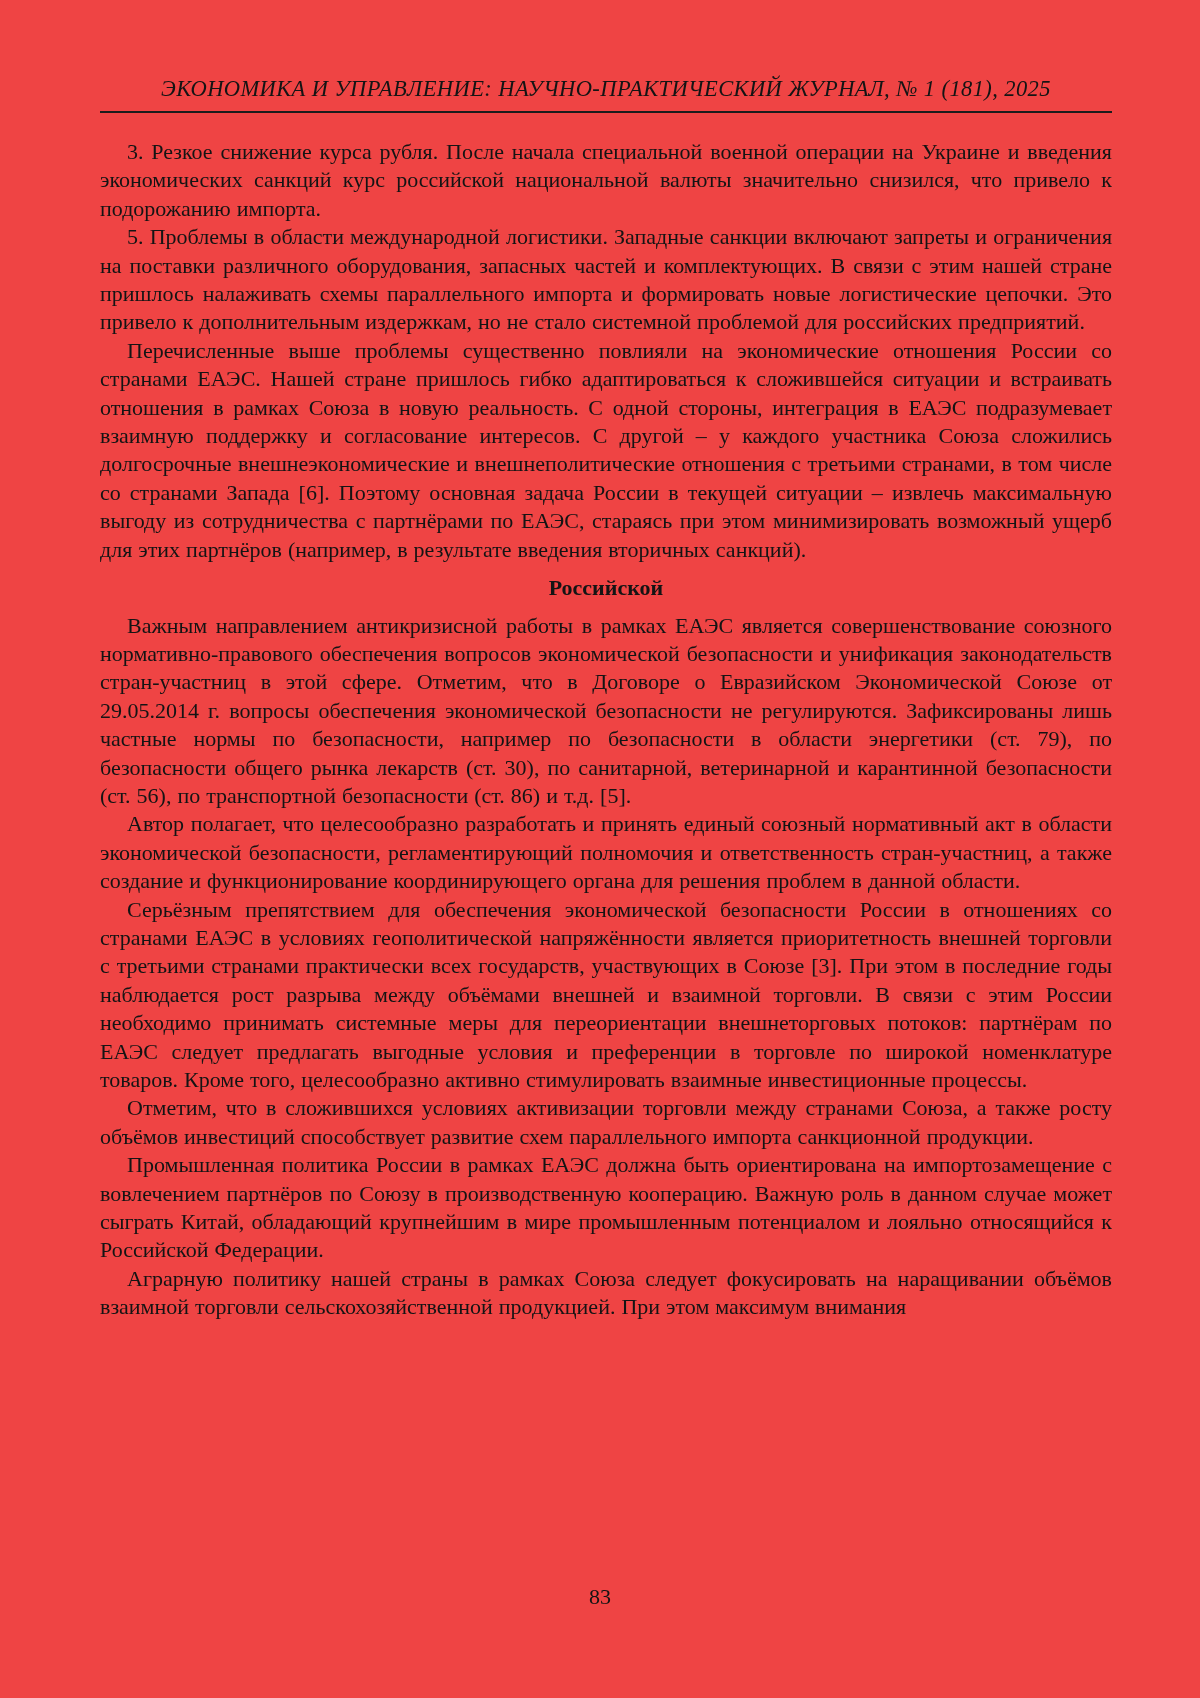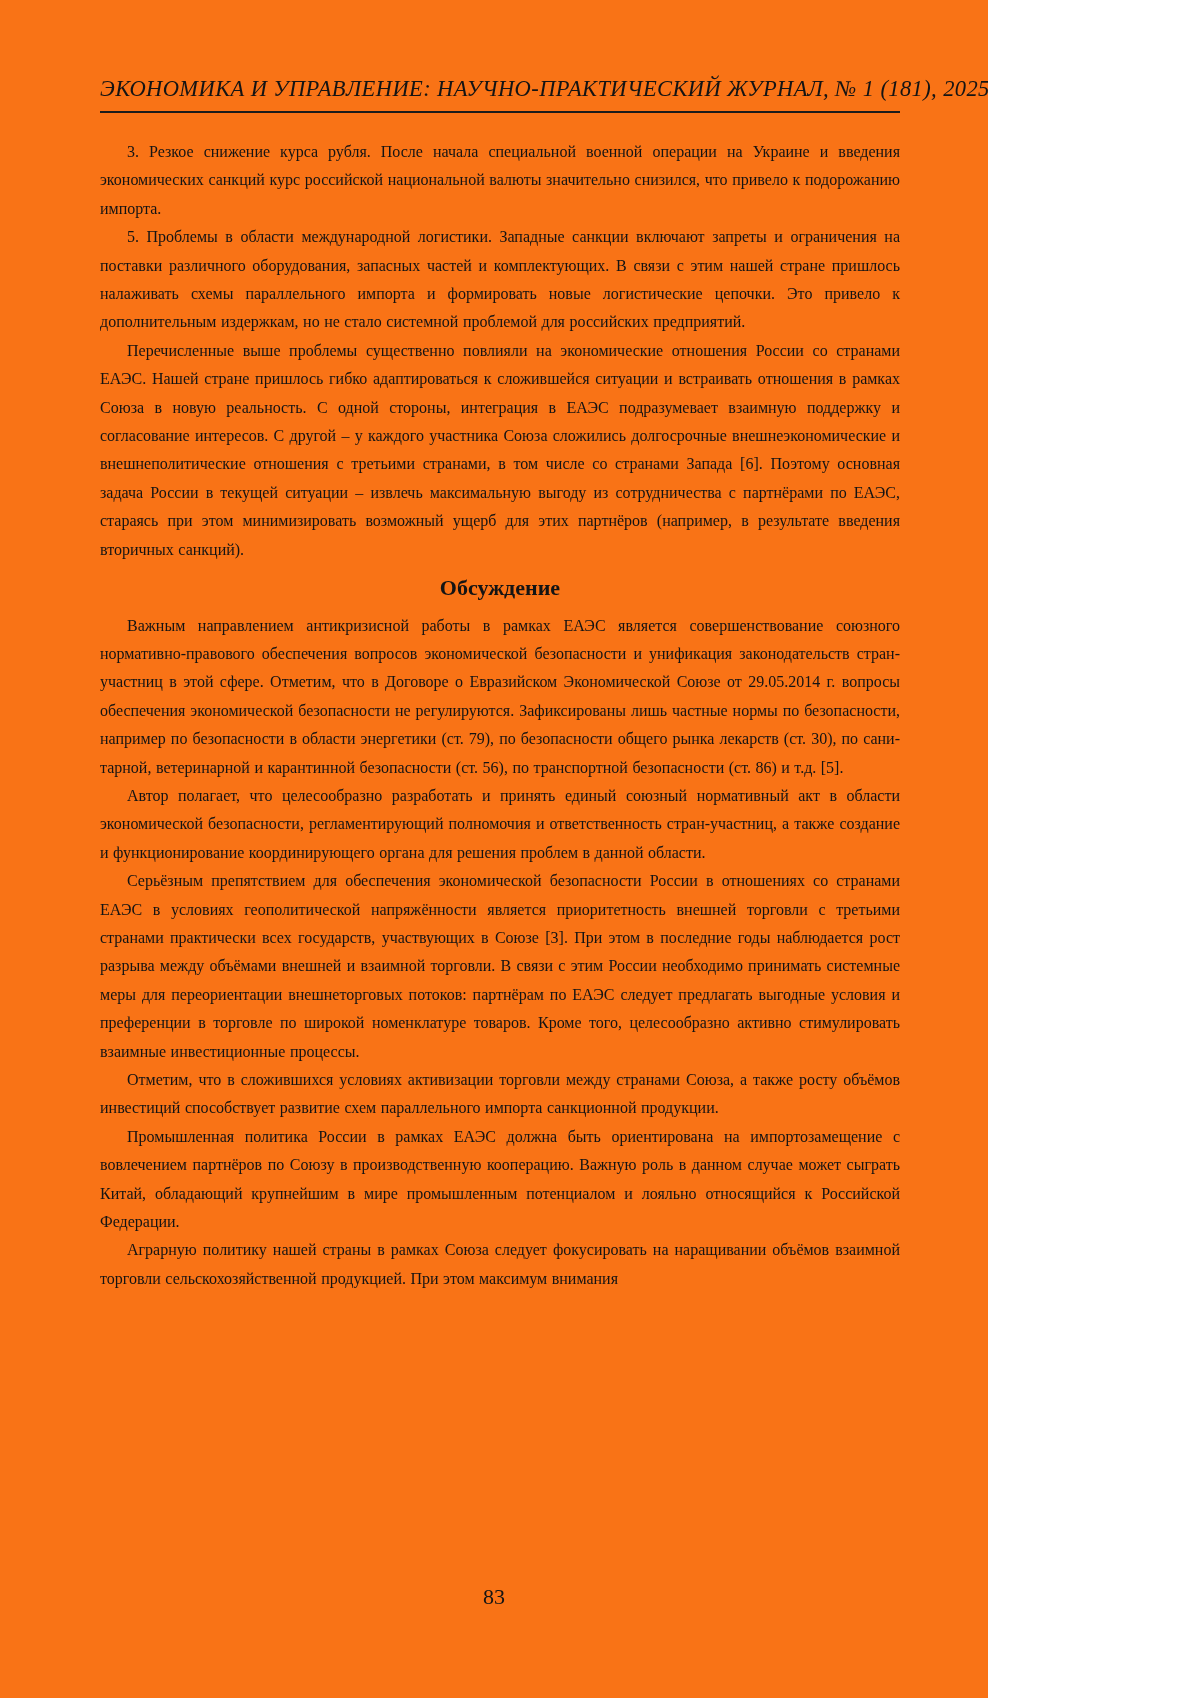--- a/index.html
+++ b/index.html
@@ -10,44 +10,44 @@
   body {
     width: 1200px;
     height: 1698px;
     font-family: "Liberation Serif", "DejaVu Serif", serif;
     color: #141414;
     -webkit-font-smoothing: antialiased;
   }
   .page {
     position: relative;
     box-sizing: border-box;
-    width: 988px;
+    width: 1200px;
     height: 1698px;
     padding: 76px 88px 12px 100px;
-    background: #f97316;
+    background: #ef4444;
     overflow: hidden;
   }
   .running-head {
     text-align: center;
     font-style: italic;
     font-size: 22.5px;
     line-height: 26px;
     letter-spacing: 0.4px;
     padding-bottom: 9px;
     border-bottom: 2.5px solid #1c1c1c;
     white-space: nowrap;
   }
   .body-text {
     margin-top: 25px;
   }
   .body-text p {
     margin: 0;
     text-align: justify;
     text-indent: 27px;
-    font-size: 16px;
+    font-size: 22px;
     line-height: 28.4px;
     hyphens: manual;
     word-spacing: 0.5px;
   }
   .section-heading {
     margin: 10px 0 9px 0;
     text-align: center;
     font-size: 22px;
     line-height: 28.4px;
     font-weight: bold;
@@ -70,21 +70,21 @@
 
   <div class="running-head">
     <span>ЭКОНОМИКА И УПРАВЛЕНИЕ: НАУЧНО-ПРАКТИЧЕСКИЙ ЖУРНАЛ, № 1 (181), 2025</span>
   </div>
 
   <div class="body-text">
     <p>3. Резкое снижение курса рубля. После начала специальной военной операции на Украине и введения экономических санкций курс российской национальной валюты значительно сни­зился, что привело к подорожанию импорта.</p>
     <p>5. Проблемы в области международной логистики. Западные санкции включают запреты и ограничения на поставки различного оборудования, запасных частей и комплектующих. В свя­зи с этим нашей стране пришлось налаживать схемы параллельного импорта и формировать новые логистические цепочки. Это привело к дополнительным издержкам, но не стало систем­ной проблемой для российских предприятий.</p>
     <p>Перечисленные выше проблемы существенно повлияли на экономические отношения России со странами ЕАЭС. Нашей стране пришлось гибко адаптироваться к сложившейся ситу­ации и встраивать отношения в рамках Союза в новую реальность. С одной стороны, интегра­ция в ЕАЭС подразумевает взаимную поддержку и согласование интересов. С другой – у каж­дого участника Союза сложились долгосрочные внешнеэкономические и внешнеполитические отношения с третьими странами, в том числе со странами Запада [6]. Поэтому основная задача России в текущей ситуации – извлечь максимальную выгоду из сотрудничества с партнёрами по ЕАЭС, стараясь при этом минимизировать возможный ущерб для этих партнёров (например, в результате введения вторичных санкций).</p>
 
-    <div class="section-heading">Обсуждение</div>
+    <div class="section-heading">Российской</div>
 
     <p>Важным направлением антикризисной работы в рамках ЕАЭС является совершенствова­ние союзного нормативно-правового обеспечения вопросов экономической безопасности и унификация законодательств стран-участниц в этой сфере. Отметим, что в Договоре о Евразий­ском Экономической Союзе от 29.05.2014 г. вопросы обеспечения экономической безопасности не регулируются. Зафиксированы лишь частные нормы по безопасности, например по безопас­ности в области энергетики (ст. 79), по безопасности общего рынка лекарств (ст. 30), по сани­тарной, ветеринарной и карантинной безопасности (ст. 56), по транспортной безопасности (ст. 86) и т.д. [5].</p>
     <p>Автор полагает, что целесообразно разработать и принять единый союзный нормативный акт в области экономической безопасности, регламентирующий полномочия и ответственность стран-участниц, а также создание и функционирование координирующего органа для решения проблем в данной области.</p>
     <p>Серьёзным препятствием для обеспечения экономической безопасности России в отноше­ниях со странами ЕАЭС в условиях геополитической напряжённости является приоритетность внешней торговли с третьими странами практически всех государств, участвующих в Союзе [3]. При этом в последние годы наблюдается рост разрыва между объёмами внешней и взаим­ной торговли. В связи с этим России необходимо принимать системные меры для переориента­ции внешнеторговых потоков: партнёрам по ЕАЭС следует предлагать выгодные условия и преференции в торговле по широкой номенклатуре товаров. Кроме того, целесообразно активно стимулировать взаимные инвестиционные процессы.</p>
     <p>Отметим, что в сложившихся условиях активизации торговли между странами Союза, а также росту объёмов инвестиций способствует развитие схем параллельного импорта санкци­онной продукции.</p>
     <p>Промышленная политика России в рамках ЕАЭС должна быть ориентирована на им­портозамещение с вовлечением партнёров по Союзу в производственную кооперацию. Важную роль в данном случае может сыграть Китай, обладающий крупнейшим в мире промышленным потенциалом и лояльно относящийся к Российской Федерации.</p>
     <p>Аграрную политику нашей страны в рамках Союза следует фокусировать на наращивании объёмов взаимной торговли сельскохозяйственной продукцией. При этом максимум внимания</p>
   </div>
 
   <div class="page-number">83</div>

